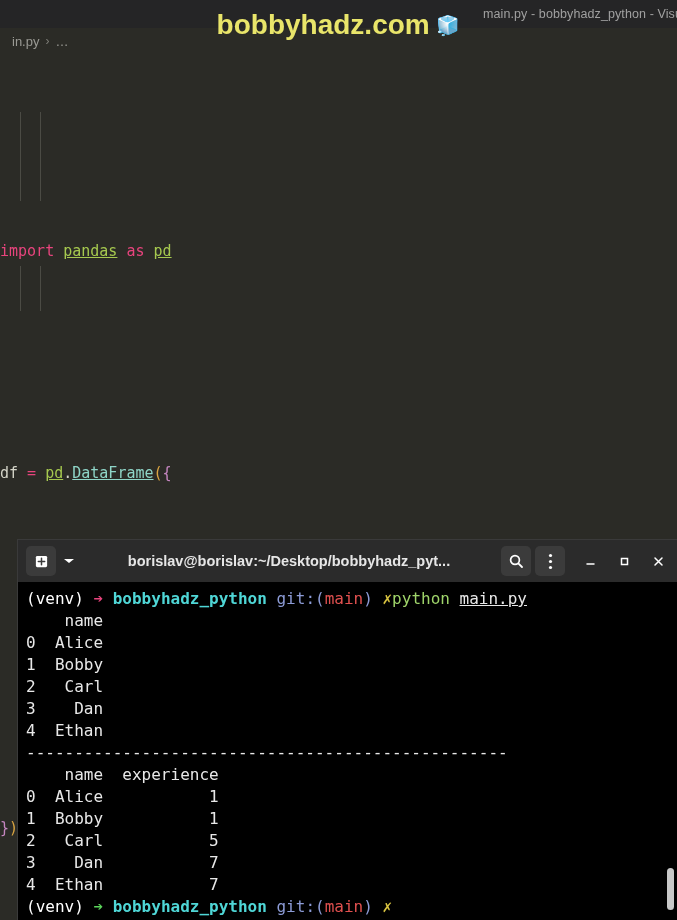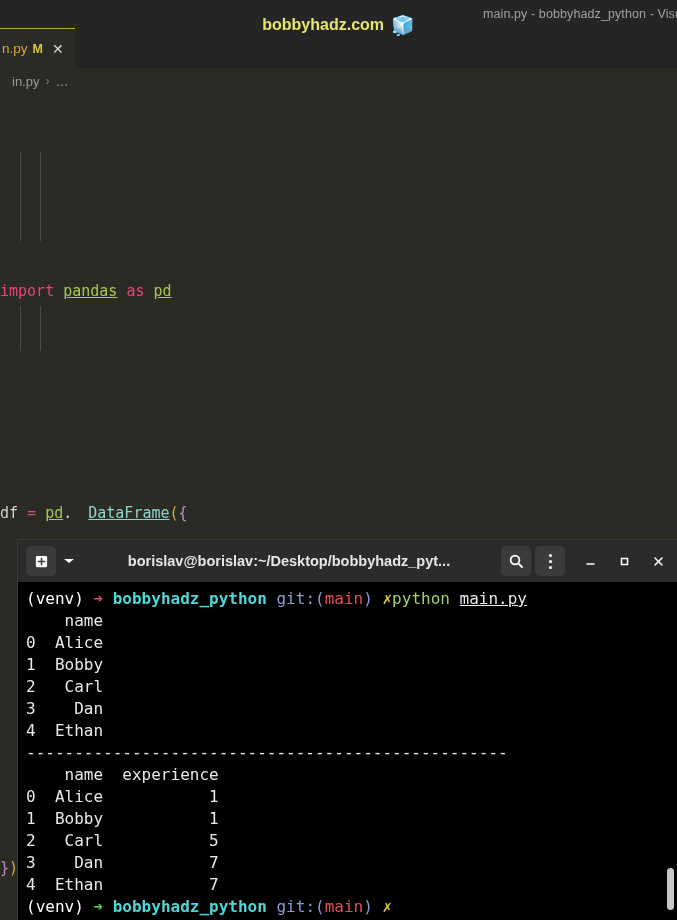--- a/index.html
+++ b/index.html
@@ -46,21 +46,21 @@
   }
 
   .watermark{
     position:absolute;left:0;top:40px;width:677px;height:0;
     display:flex;justify-content:center;pointer-events:none;
   }
   .wm-inner{
     margin-top:-30px;display:flex;align-items:center;gap:7px;
   }
   .wm-text{
-    color:#e9e56a;font-size:16px;font-weight:600;
+    color:#e9e56a;font-size:28px;font-weight:600;
     font-family:"Liberation Sans",sans-serif;
   }
   .wm-cube{font-size:19px;line-height:1;}
 
   .breadcrumb{
     height:26px;width:677px;background:#2b2b26;
     display:flex;align-items:center;padding-left:12px;
     font-family:"Liberation Sans",sans-serif;
   }
   .bc-part{color:#9a9a94;font-size:13px;}
@@ -76,21 +76,21 @@
   }
   .ln{height:22.2px;position:relative;}
   .ln.blank{height:22.2px;}
   .guide{
     position:absolute;width:1px;background:#4b4b44;
   }
 
   
   .kw{color:#e8447d;}  
   .mod{color:#a6c94f;text-decoration:underline;}
-  .cls{color:#8fd6c8;text-decoration:underline;margin-left:16px;}
+  .cls{color:#8fd6c8;text-decoration:underline;}
   .var{color:#d4d4c8;}
   .str{color:#d9d38a;}
   .num{color:#a97fe0;}
   .numc{color:#5aa9d6;}
   .punct{color:#d4d4c8;}
   .br1{color:#d9a441;}
   .br2{color:#c586c0;}
   .br3{color:#5aa9d6;}
 
   
@@ -147,27 +147,20 @@
 </style>
 </head>
 <body>
 
 <div id="vscode">
 
   <div class="titlebar">
     <span class="titlebar-text">main.py - bobbyhadz_python - Visu</span>
   </div>
 
-  <div class="tabsrow">
-    <div class="tab">
-      <span class="tab-label">n.py</span>
-      <span class="tab-mod">M</span>
-      <span class="tab-close">✕</span>
-    </div>
-  </div>
 
   <div class="watermark">
     <div class="wm-inner">
       <span class="wm-text">bobbyhadz.com</span>
       <span class="wm-cube">🧊</span>
     </div>
   </div>
 
   <div class="breadcrumb">
     <span class="bc-part">in.py</span>

